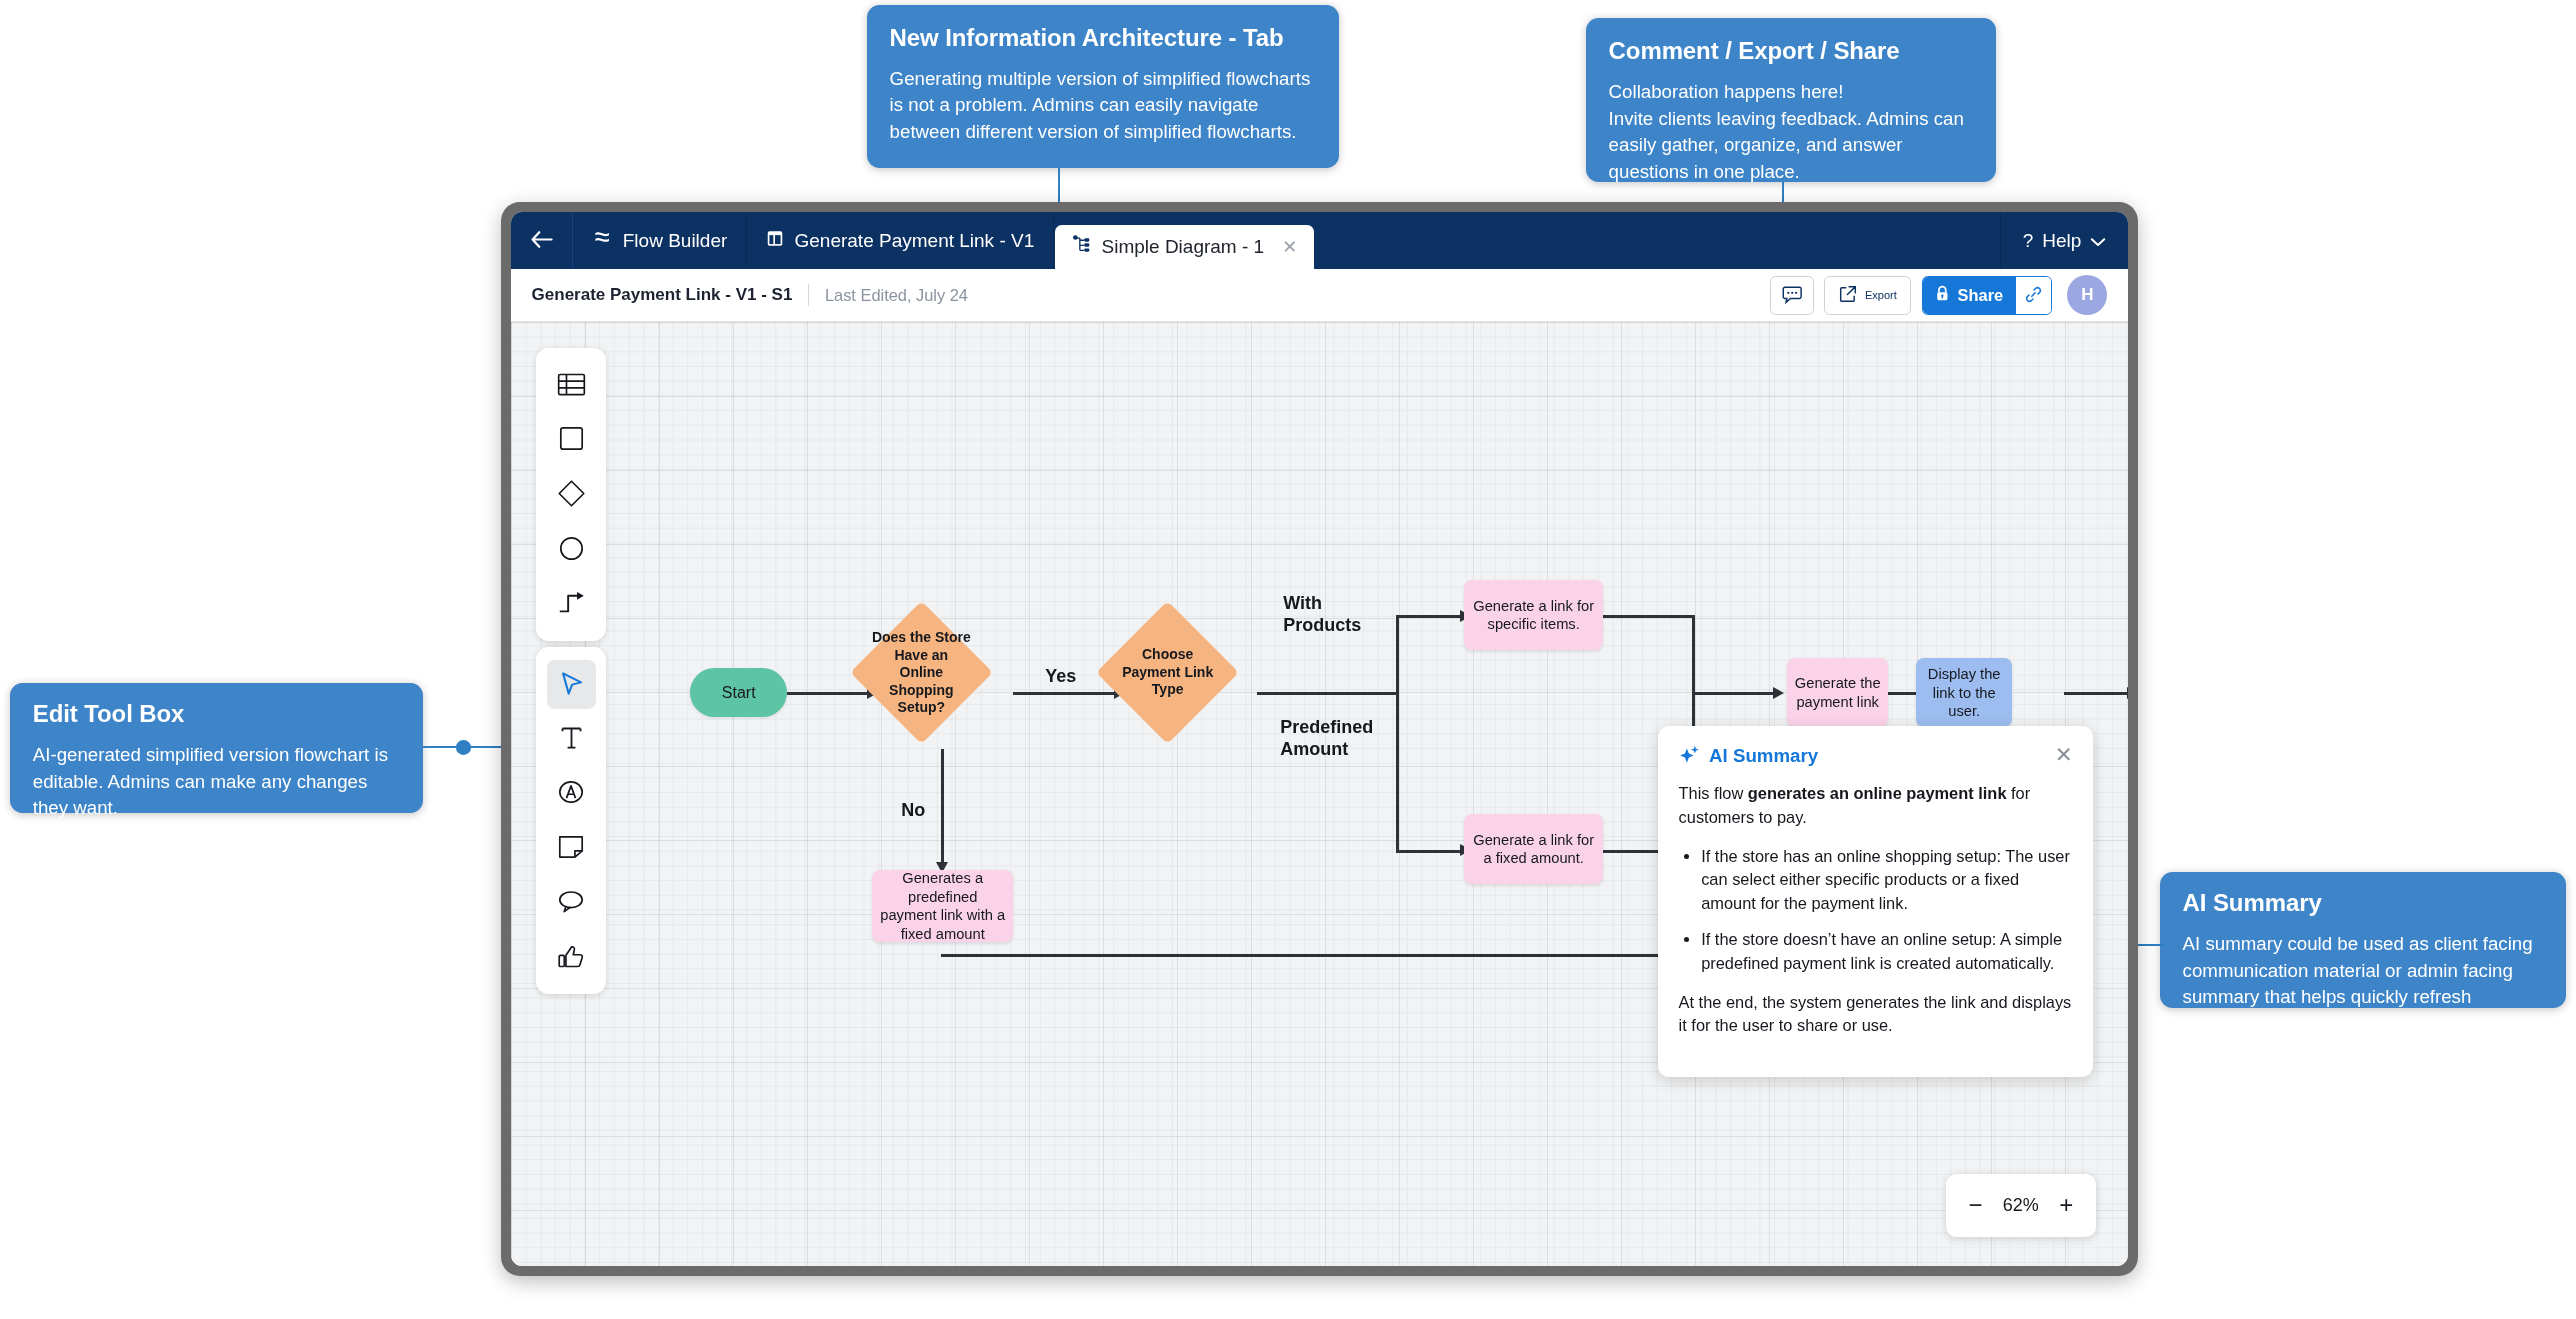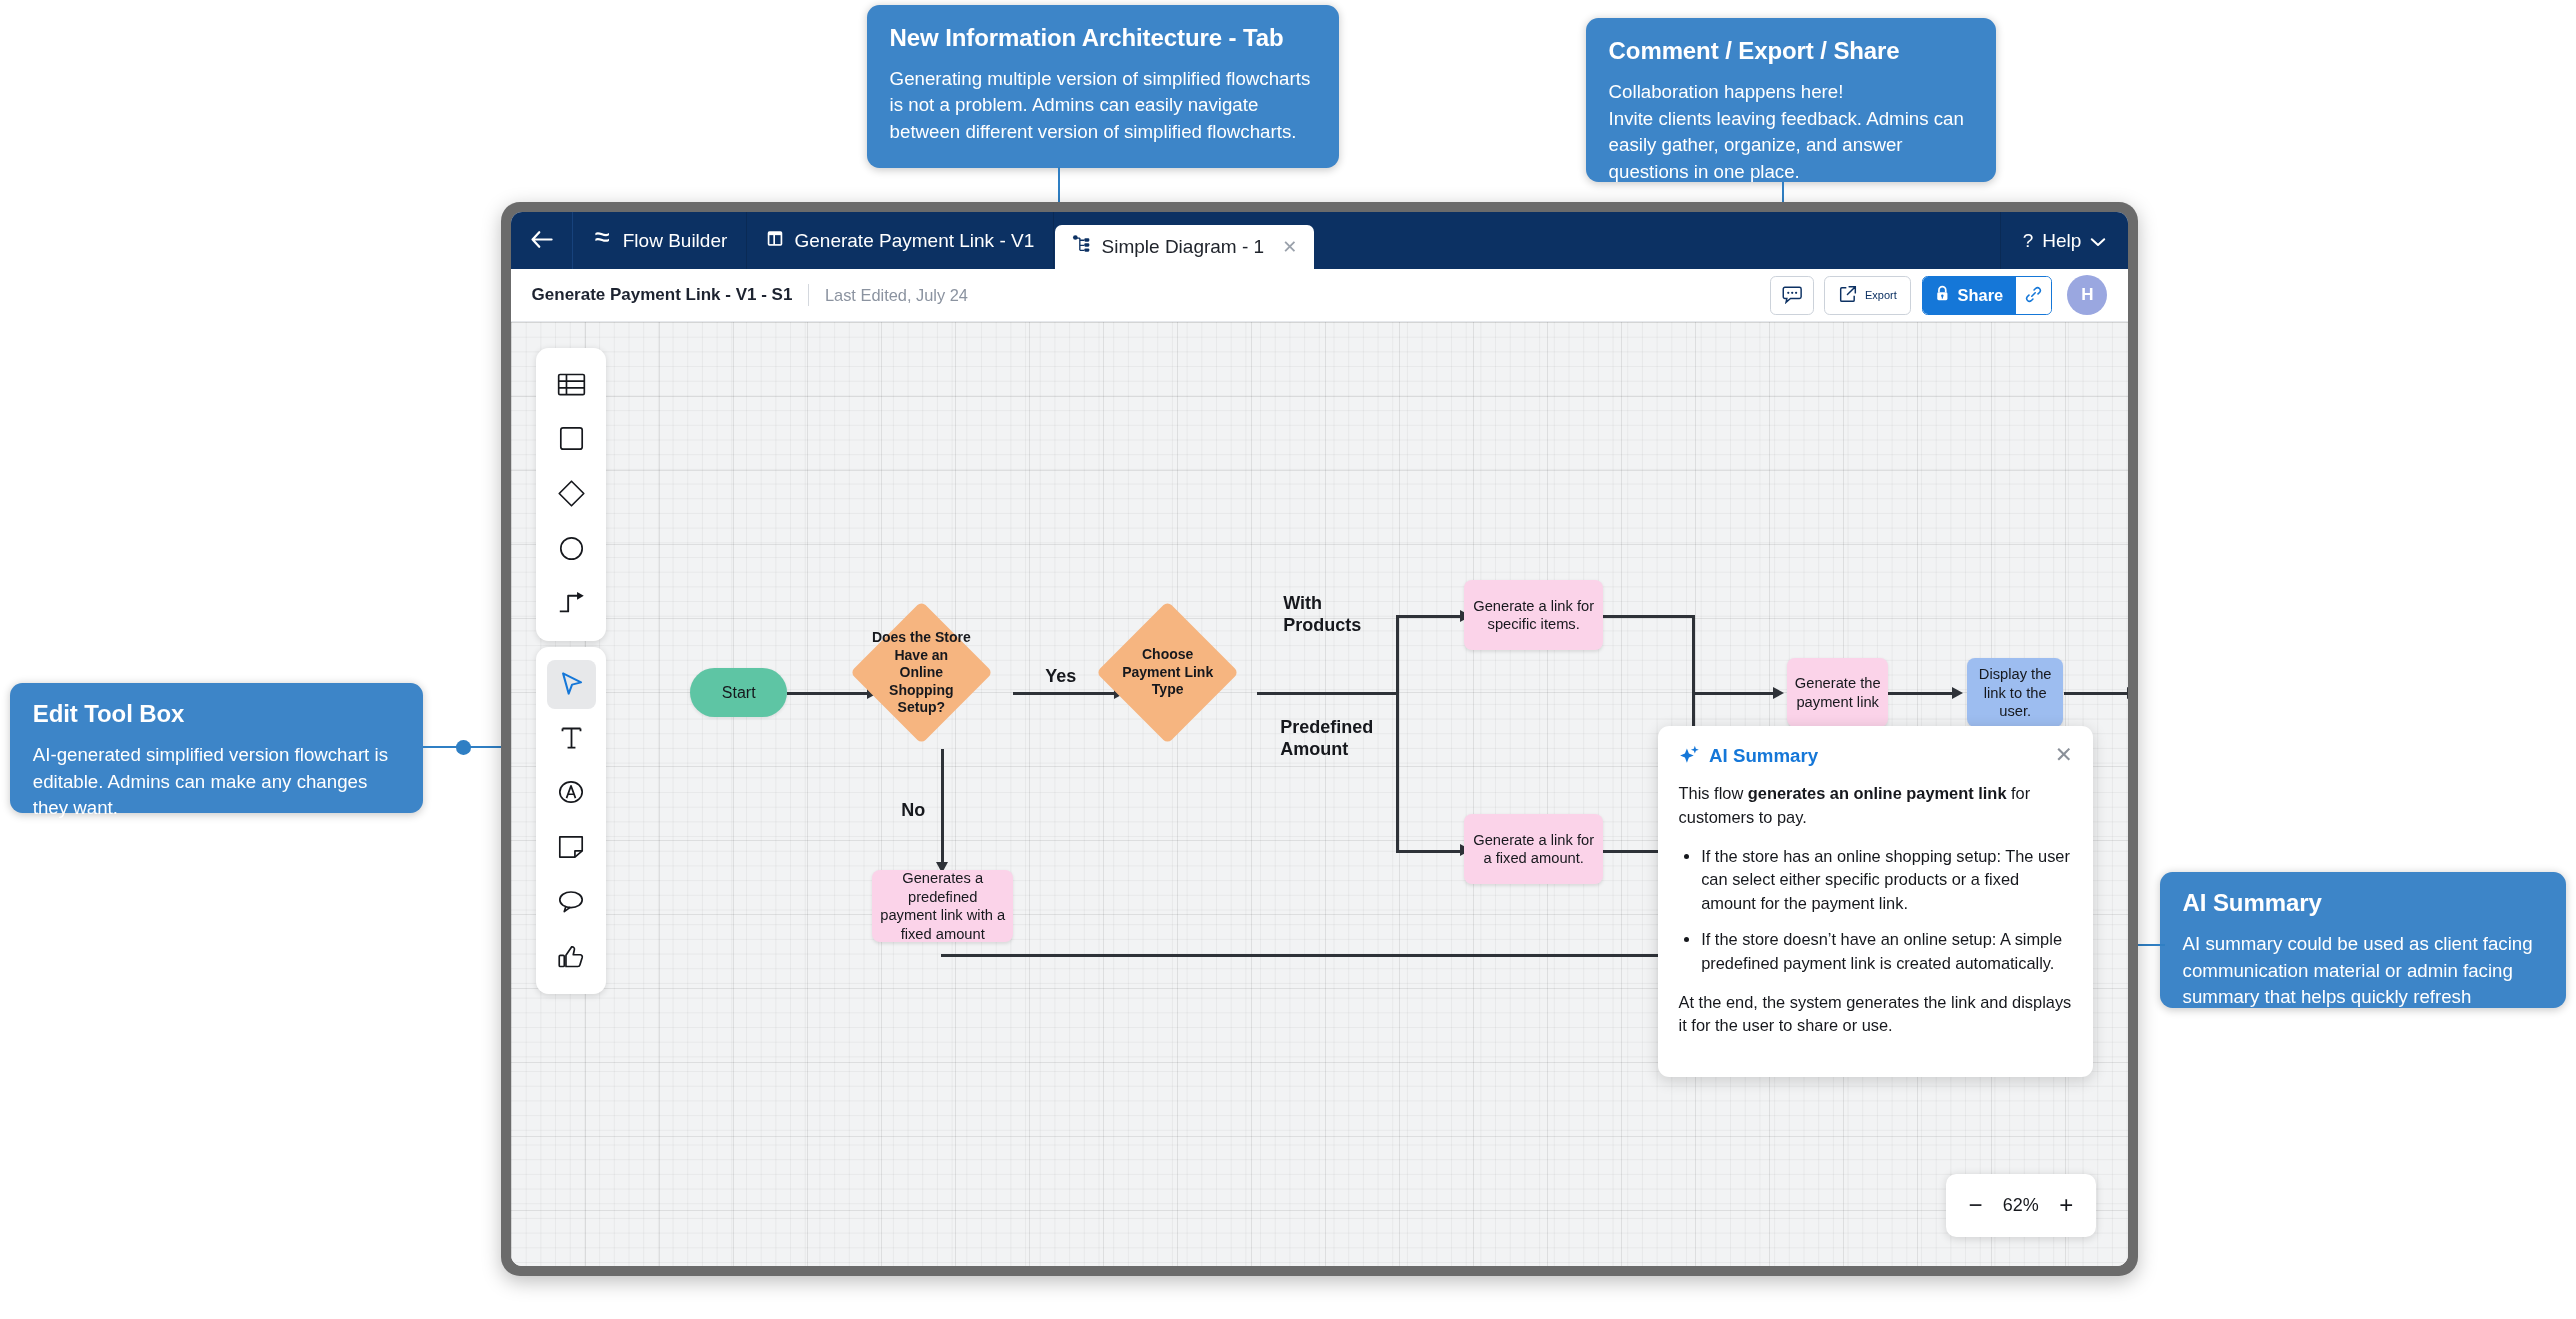--- a/index.html
+++ b/index.html
@@ -427,21 +427,21 @@
       </div>
 
       <div class="node n-rect" style="left:361px;top:548px;width:141px;height:72px;background:#fbd3e9;padding:0 8px;">
         <span>Generates a predefined payment link with a fixed amount</span>
       </div>
 
       <div class="node n-rect" style="left:1276px;top:336px;width:101px;height:69px;background:#fbd3e9;padding:0 6.8px;align-items:center;">
         <span>Generate the payment link</span>
       </div>
 
-      <div class="node n-rect" style="left:1456px;top:336px;width:96px;height:69px;background:#9dbdf0;padding:0 2px;">
+      <div class="node n-rect" style="left:1405px;top:336px;width:96px;height:69px;background:#9dbdf0;padding:0 2px;">
         <span>Display the link to the user.</span>
       </div>
 
       <div id="ai-panel" style="left:1147px;top:404px;width:435px;height:351px;">
         <div id="ai-head">
           <span>
             <svg width="21.5" height="21.5" viewBox="0 0 38 38">
               <path d="M14 8 L17.5 17 L26 20.5 L17.5 24 L14 33 L10.5 24 L2 20.5 L10.5 17 Z" fill="#1577d8"></path>
               <path d="M28 3 L29.8 8.2 L35 10 L29.8 11.8 L28 17 L26.2 11.8 L21 10 L26.2 8.2 Z" fill="#1577d8"></path>
             </svg>

